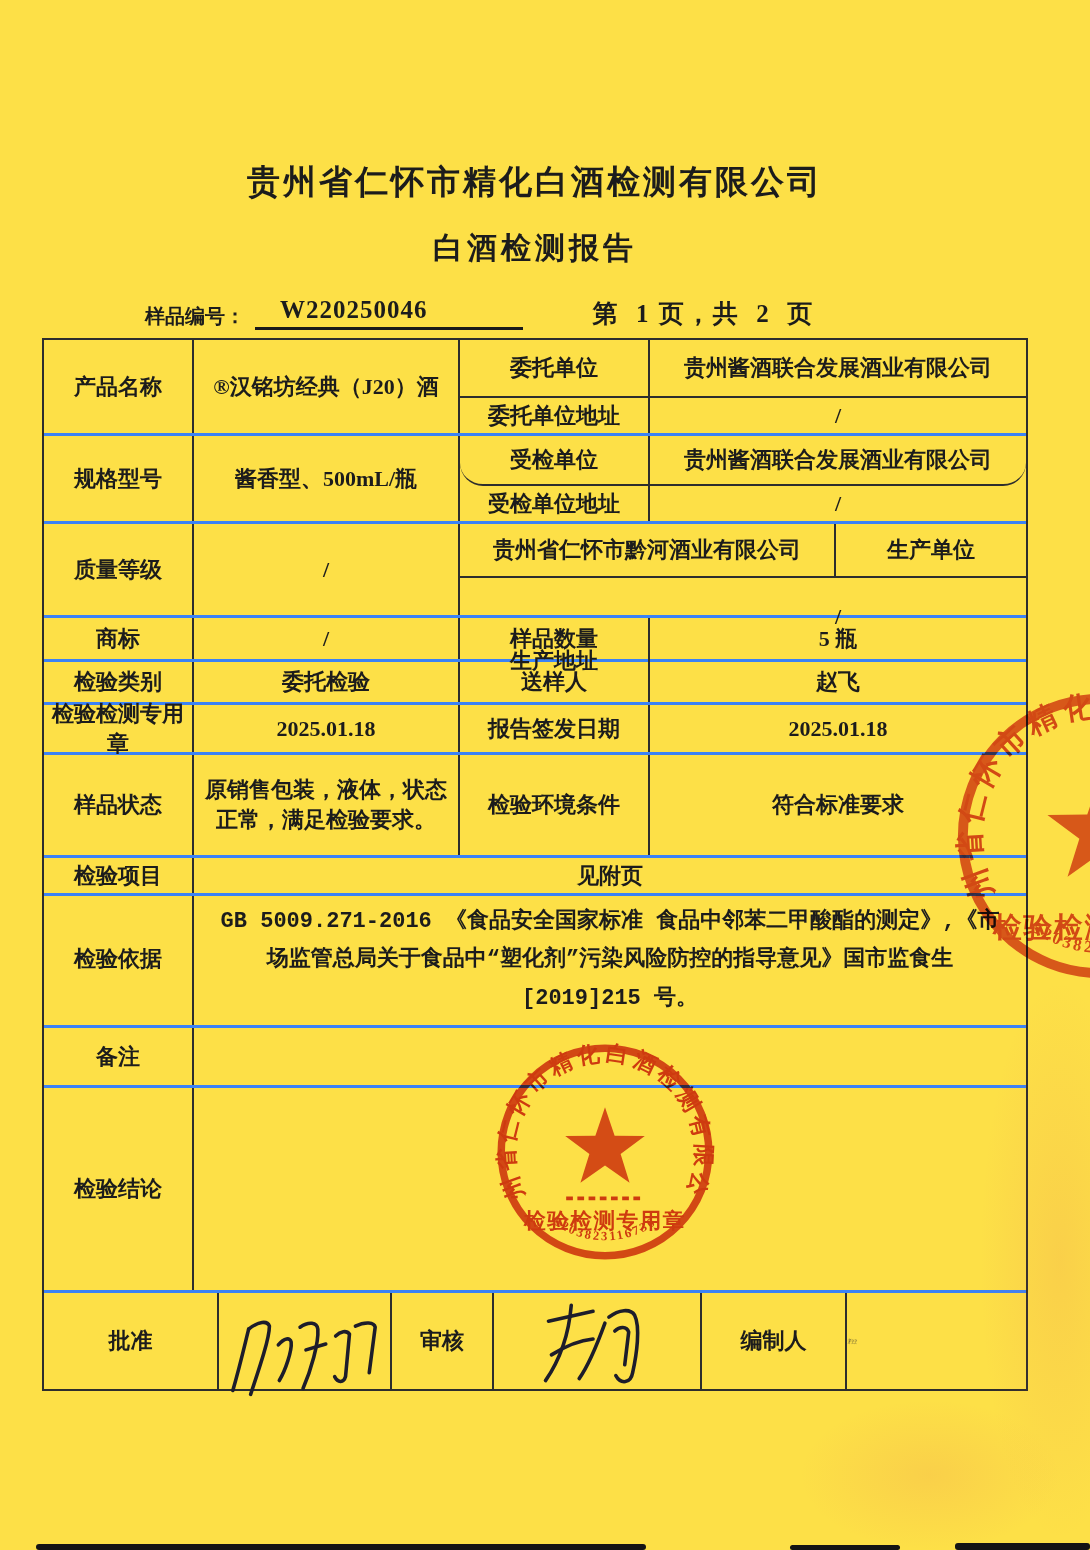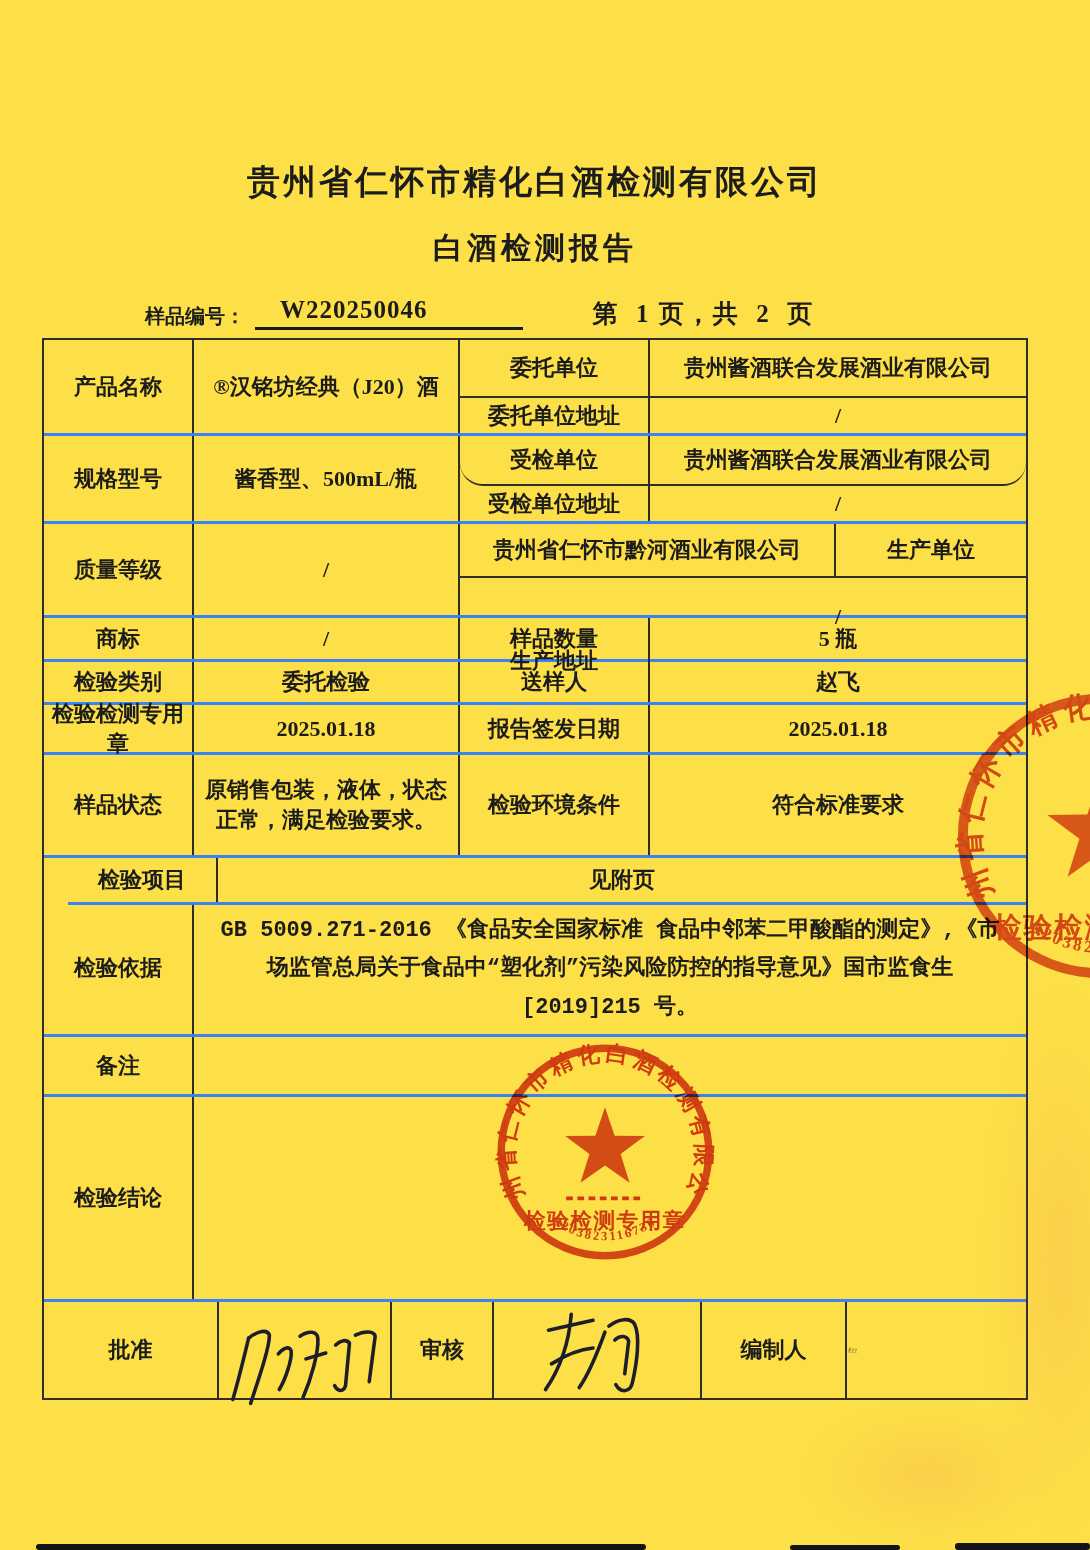--- a/index.html
+++ b/index.html
@@ -143,21 +143,21 @@
       <div class="cell c4">2025.01.18</div>
     </div>
 
     <div class="trow" style="height:103px;">
       <div class="cell c1">样品状态</div>
       <div class="cell c2 state-text">原销售包装，液体，状态正常，满足检验要求。</div>
       <div class="cell c3">检验环境条件</div>
       <div class="cell c4">符合标准要求</div>
     </div>
 
-    <div class="trow" style="height:47px;margin-left:24px;">
+    <div class="trow" style="height:38px;">
       <div class="cell c1">检验项目</div>
       <div class="cell c4">见附页</div>
     </div>
 
     <div class="trow" style="height:132px;font-family:Liberation Mono, monospace;">
       <div class="cell c1">检验依据</div>
       <div class="cell c4 basis-text">GB 5009.271-2016 《食品安全国家标准 食品中邻苯二甲酸酯的测定》,《市场监管总局关于食品中“塑化剂”污染风险防控的指导意见》国市监食生[2019]215 号。</div>
     </div>
 
     <div class="trow" style="height:60px;">

